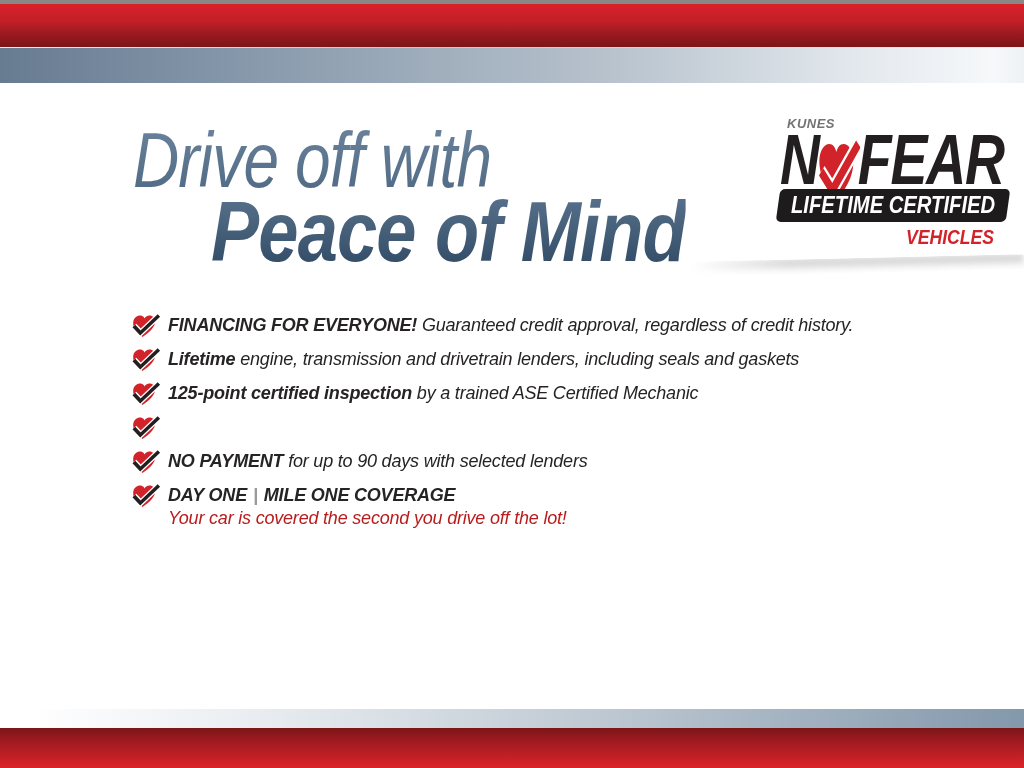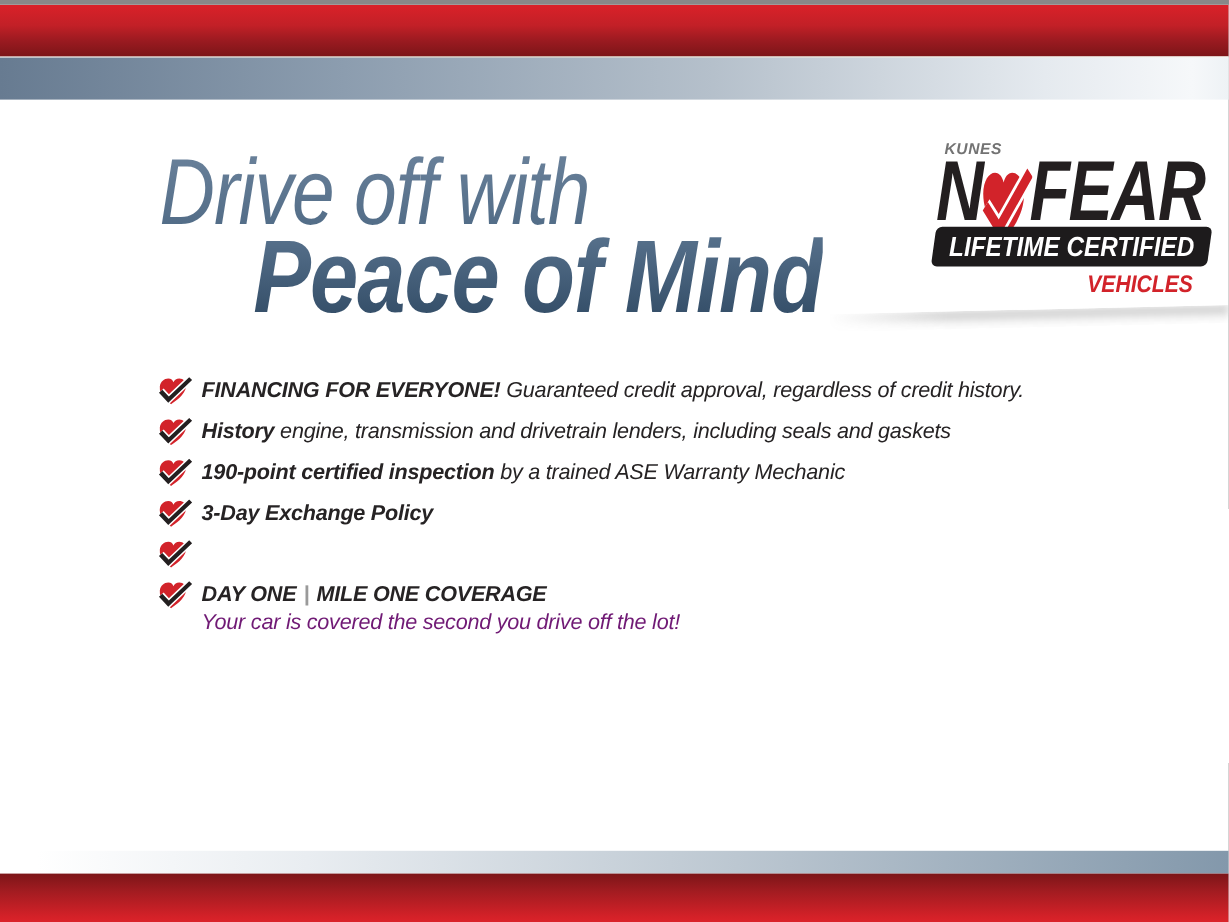--- a/index.html
+++ b/index.html
@@ -80,21 +80,21 @@
     filter:blur(3px);transform:rotate(-1.3deg);
     -webkit-mask-image:linear-gradient(90deg,transparent 0%,#000 30%);
     mask-image:linear-gradient(90deg,transparent 0%,#000 30%);
   }
   
   .benefits{position:absolute;left:130px;top:309px;width:810px;}
   .b-row{display:flex;align-items:flex-start;margin-bottom:8px;}
   .b-icon{width:29px;height:25px;margin:1px 9px 0 0;flex-shrink:0;transform:skewX(-6deg);}
   .btext{flex:1;}
   .l1{font-size:18px;font-style:italic;line-height:24px;letter-spacing:-.2px;color:#262324;white-space:nowrap;}
-  .l2{font-size:18px;font-style:italic;line-height:22px;letter-spacing:-.2px;color:#701a75;font-weight:400;}
+  .l2{font-size:18px;font-style:italic;line-height:22px;letter-spacing:-.2px;color:#b91c1c;font-weight:400;}
   .seg.bold{font-weight:700;}
   .seg.normal{font-weight:400;}
   .seg.pipe{font-weight:700;color:#9a9a9a;margin:0 6px;}
   
   .hc-heart{fill:#d2232a;}
   .hc-gap{fill:none;stroke:#ffffff;stroke-width:7.5;}
   .hc-check-dark{fill:none;stroke:#231f20;stroke-width:4.3;}
   .hc-check-red{fill:none;stroke:#d2232a;stroke-width:4.6;}
 </style>
 </head>
@@ -149,54 +149,54 @@
   </div>
 
 
   <div class="b-row">
     <svg class="b-icon" viewBox="0 0 34 30" preserveAspectRatio="none">
       <use href="#heart-check-shape"></use>
       <polyline class="hc-gap" points="4.5,14.5 13,22.8 32.5,1.8"></polyline>
       <polyline class="hc-check-dark" points="4.5,14.5 13,22.8 32.5,1.8"></polyline>
     </svg>
     <div class="btext">
-      <div class="l1"><span class="seg bold">History </span><span class="seg normal">engine, transmission and drivetrain lenders, including seals and gaskets</span></div>
-    </div>
-  </div>
-
-
-  <div class="b-row">
-    <svg class="b-icon" viewBox="0 0 34 30" preserveAspectRatio="none">
-      <use href="#heart-check-shape"></use>
-      <polyline class="hc-gap" points="4.5,14.5 13,22.8 32.5,1.8"></polyline>
-      <polyline class="hc-check-dark" points="4.5,14.5 13,22.8 32.5,1.8"></polyline>
-    </svg>
-    <div class="btext">
-      <div class="l1"><span class="seg bold">190-point certified inspection </span><span class="seg normal">by a trained ASE Warranty Mechanic</span></div>
-    </div>
-  </div>
-
-
-  <div class="b-row">
-    <svg class="b-icon" viewBox="0 0 34 30" preserveAspectRatio="none">
-      <use href="#heart-check-shape"></use>
-      <polyline class="hc-gap" points="4.5,14.5 13,22.8 32.5,1.8"></polyline>
-      <polyline class="hc-check-dark" points="4.5,14.5 13,22.8 32.5,1.8"></polyline>
-    </svg>
-    <div class="btext">
-      <div class="l1"><span class="seg bold">3-Day Exchange Policy</span></div>
-    </div>
-  </div>
-
-  <div class="b-row">
-    <svg class="b-icon" viewBox="0 0 34 30" preserveAspectRatio="none">
-      <use href="#heart-check-shape"></use>
-      <polyline class="hc-gap" points="4.5,14.5 13,22.8 32.5,1.8"></polyline>
-      <polyline class="hc-check-dark" points="4.5,14.5 13,22.8 32.5,1.8"></polyline>
-    </svg>
+      <div class="l1"><span class="seg bold">Lifetime </span><span class="seg normal">engine, transmission and drivetrain lenders, including seals and gaskets</span></div>
+    </div>
+  </div>
+
+
+  <div class="b-row">
+    <svg class="b-icon" viewBox="0 0 34 30" preserveAspectRatio="none">
+      <use href="#heart-check-shape"></use>
+      <polyline class="hc-gap" points="4.5,14.5 13,22.8 32.5,1.8"></polyline>
+      <polyline class="hc-check-dark" points="4.5,14.5 13,22.8 32.5,1.8"></polyline>
+    </svg>
+    <div class="btext">
+      <div class="l1"><span class="seg bold">125-point certified inspection </span><span class="seg normal">by a trained ASE Certified Mechanic</span></div>
+    </div>
+  </div>
+
+
+  <div class="b-row">
+    <svg class="b-icon" viewBox="0 0 34 30" preserveAspectRatio="none">
+      <use href="#heart-check-shape"></use>
+      <polyline class="hc-gap" points="4.5,14.5 13,22.8 32.5,1.8"></polyline>
+      <polyline class="hc-check-dark" points="4.5,14.5 13,22.8 32.5,1.8"></polyline>
+    </svg>
+  </div>
+
+  <div class="b-row">
+    <svg class="b-icon" viewBox="0 0 34 30" preserveAspectRatio="none">
+      <use href="#heart-check-shape"></use>
+      <polyline class="hc-gap" points="4.5,14.5 13,22.8 32.5,1.8"></polyline>
+      <polyline class="hc-check-dark" points="4.5,14.5 13,22.8 32.5,1.8"></polyline>
+    </svg>
+    <div class="btext">
+      <div class="l1"><span class="seg bold">NO PAYMENT </span><span class="seg normal">for up to 90 days with selected lenders</span></div>
+    </div>
   </div>
 
   <div class="b-row">
     <svg class="b-icon" viewBox="0 0 34 30" preserveAspectRatio="none">
       <use href="#heart-check-shape"></use>
       <polyline class="hc-gap" points="4.5,14.5 13,22.8 32.5,1.8"></polyline>
       <polyline class="hc-check-dark" points="4.5,14.5 13,22.8 32.5,1.8"></polyline>
     </svg>
     <div class="btext">
       <div class="l1"><span class="seg bold">DAY ONE</span><span class="seg pipe">|</span><span class="seg bold">MILE ONE COVERAGE</span></div>

